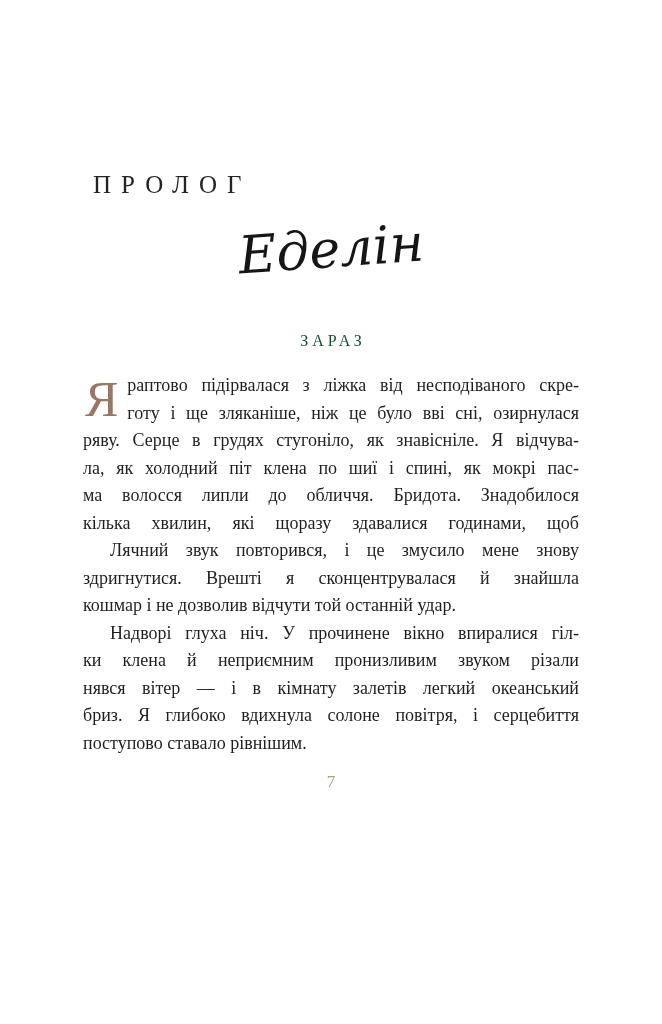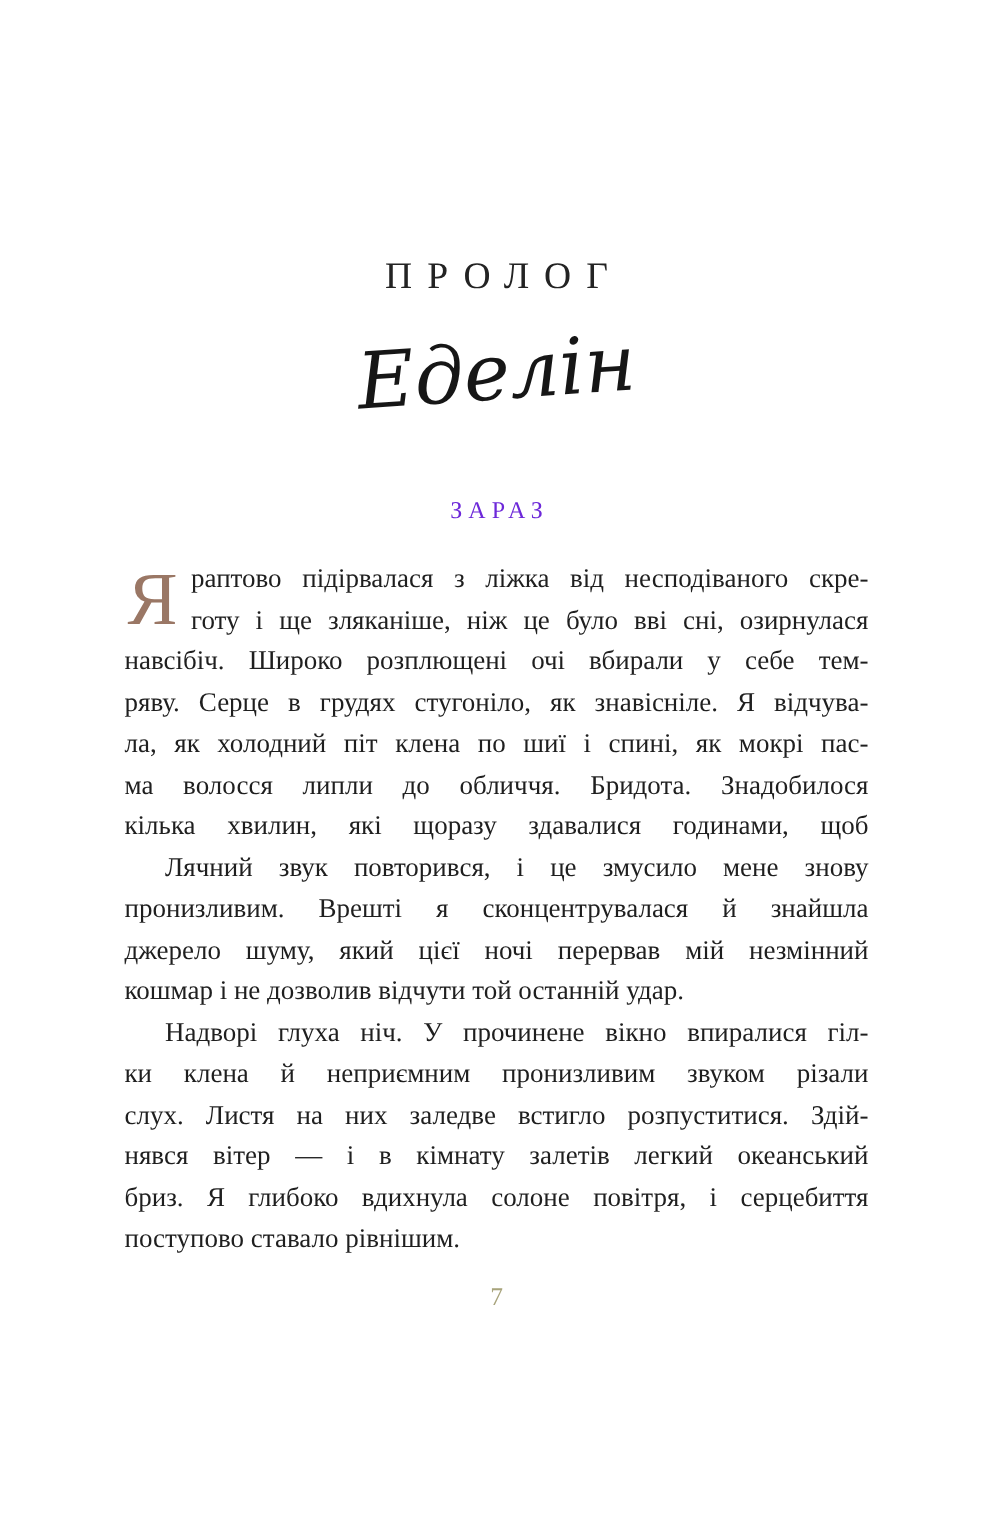--- a/index.html
+++ b/index.html
@@ -14,21 +14,20 @@
     font-family: "Liberation Serif", serif;
     color: var(--color-text, #1f1f1f);
   }
   .page {
     width: 496px;
     margin: 0 auto;
     padding-top: 170px;
   }
   .chapter {
     margin: 0;
-    text-align: center;
     font-family: "Liberation Serif", serif;
     font-weight: 400;
     font-size: 25px;
     line-height: 30px;
     letter-spacing: 10px;
     padding-left: 10px; 
     color: #232323;
   }
   .script-name {
     margin-top: 18px;
@@ -42,21 +41,21 @@
     color: #161616;
     transform: rotate(-4deg);
   }
   .section-label {
     margin-top: 51px;
     text-align: center;
     font-size: 16px;
     line-height: 20px;
     letter-spacing: 4px;
     padding-left: 4px;
-    color: #6d28d9;
+    color: #14532d;
   }
   .body-text {
     margin-top: 21px;
     font-size: 18px;
     line-height: 27.5px;
   }
   .para { margin: 0; }
   .l {
     display: block;
     text-align: justify;
@@ -91,39 +90,36 @@
   <div class="script-name">Еделін</div>
 
   <div class="section-label">ЗАРАЗ</div>
 
   <div class="body-text">
 
     <p class="para">
       <span class="dropcap">Я</span>
       <span class="l">раптово підірвалася з ліжка від несподіваного скре-</span>
       <span class="l">готу і ще зляканіше, ніж це було вві сні, озирнулася</span>
-      <span class="l">навсібіч. Широко розплющені очі вбирали у себе тем-</span>
       <span class="l">ряву. Серце в грудях стугоніло, як знавісніле. Я відчува-</span>
       <span class="l">ла, як холодний піт клена по шиї і спині, як мокрі пас-</span>
       <span class="l">ма волосся липли до обличчя. Бридота. Знадобилося</span>
       <span class="l">кілька хвилин, які щоразу здавалися годинами, щоб</span>
     </p>
 
 
     <p class="para">
       <span class="l ind">Лячний звук повторився, і це змусило мене знову</span>
-      <span class="l">пронизливим. Врешті я сконцентрувалася й знайшла</span>
-      <span class="l">джерело шуму, який цієї ночі перервав мій незмінний</span>
+      <span class="l">здригнутися. Врешті я сконцентрувалася й знайшла</span>
       <span class="l end">кошмар і не дозволив відчути той останній удар.</span>
     </p>
 
     <p class="para">
       <span class="l ind">Надворі глуха ніч. У прочинене вікно впиралися гіл-</span>
       <span class="l">ки клена й неприємним пронизливим звуком різали</span>
-      <span class="l">слух. Листя на них заледве встигло розпуститися. Здій-</span>
       <span class="l">нявся вітер — і в кімнату залетів легкий океанський</span>
       <span class="l">бриз. Я глибоко вдихнула солоне повітря, і серцебиття</span>
       <span class="l end">поступово ставало рівнішим.</span>
     </p>
 
 
   </div>
 
   <div class="pagenum">7</div>
 

